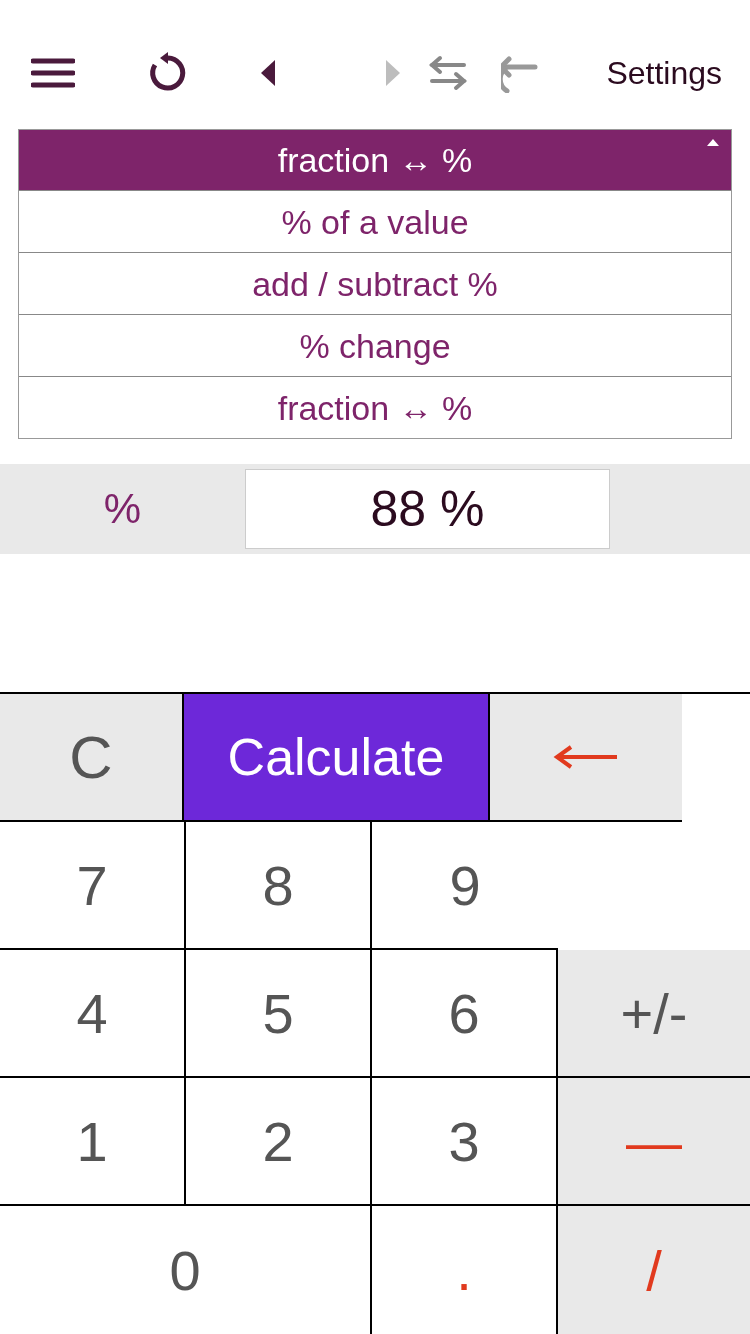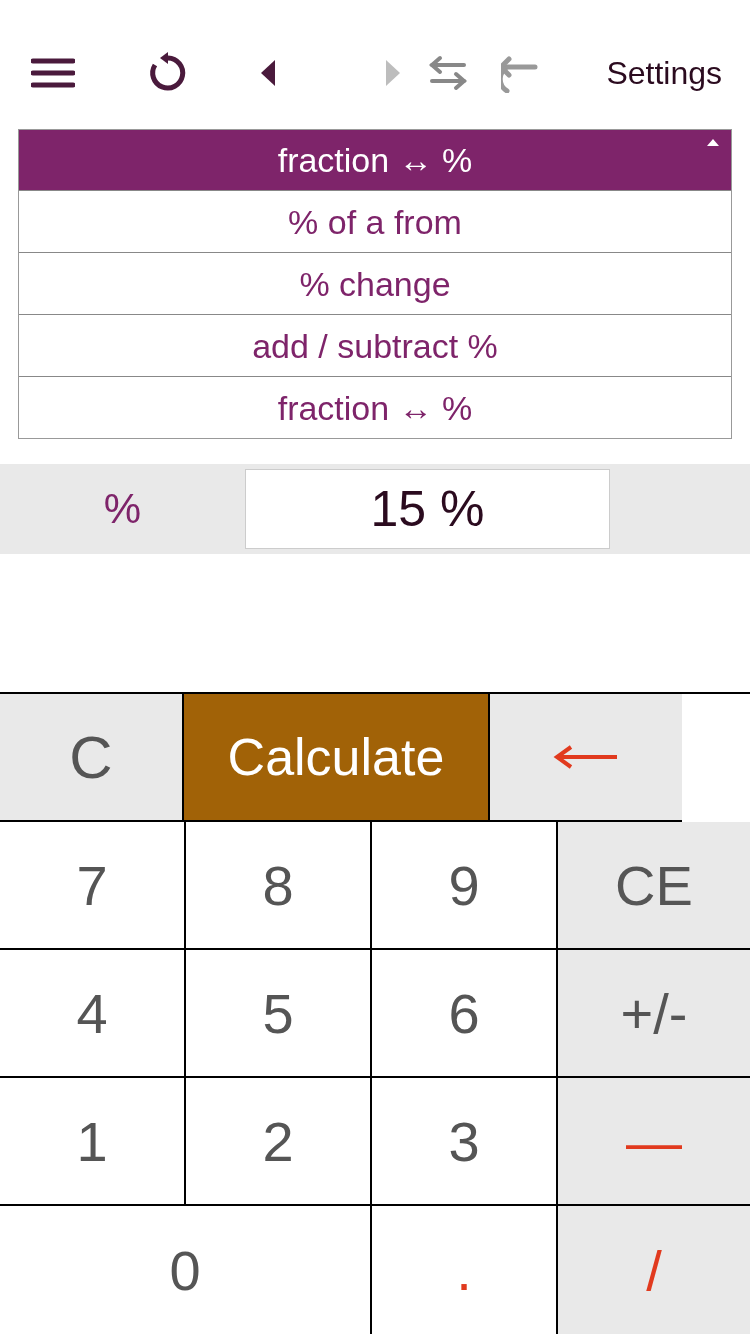--- a/index.html
+++ b/index.html
@@ -25,21 +25,21 @@
   
   .keypad { position: absolute; bottom: 0; left: 0; width: 750px; border-top: 2px solid #000; }
   .krow { display: flex; }
   .key { border-right: 2px solid #000; border-bottom: 2px solid #000; display: flex; align-items: center; justify-content: center; font-size: 56px; color: #555; background: #fff; }
   .krow .key:last-child { border-right: none; }
   .krow.topkeys .key { height: 128px; }
   .krow.num .key { height: 128px; width: 186px; }
   .krow.num .key.wide { width: 372px; }
   .krow.num .key.op { width: 192px; background: #e9e9e9; }
   .key.clear { width: 184px; background: #e9e9e9; color: #555; font-size: 60px; }
-  .key.calc { width: 306px; background: #a16207; color: #fff; font-size: 52px; }
+  .key.calc { width: 306px; background: #6d28d9; color: #fff; font-size: 52px; }
   .key.back { width: 192px; background: #e9e9e9; }
   .key .red { color: #e13a1e; }
   .krow:last-child .key { border-bottom: none; }
   
   svg { display: block; }
 </style>
 </head>
 <body>
 
 <div class="toolbar">
@@ -90,49 +90,48 @@
 
 <div class="mode-list">
   <div class="mode-header">
     <span>fraction ↔ %</span>
     <span class="disclosure">
       <svg width="16" height="12" viewBox="0 0 16 12">
           <path d="M2 10 L8 3 L14 10 Z" fill="#fff"></path>
         </svg>
     </span>
   </div>
-  <div class="mode-item">% of a from</div>
+  <div class="mode-item">% of a value</div>
+  <div class="mode-item">add / subtract %</div>
   <div class="mode-item">% change</div>
-  <div class="mode-item">add / subtract %</div>
   <div class="mode-item">fraction ↔ %</div>
 </div>
 
 <div class="input-row">
   <div class="input-label">%</div>
-  <div class="input-box">15 %</div>
+  <div class="input-box">88 %</div>
 </div>
 
 <div class="keypad">
   <div class="krow topkeys">
     <div class="key clear">C</div>
     <div class="key calc">Calculate</div>
     <div class="key back">
       <span>
         <svg width="70" height="24" viewBox="0 0 70 24">
             <line x1="8" y1="12" x2="66" y2="12" stroke="#e13a1e" stroke-width="4"></line>
             <path d="M20 2 L6 12 L20 22" fill="none" stroke="#e13a1e" stroke-width="4"></path>
           </svg>
       </span>
     </div>
   </div>
   <div class="krow num">
     <div class="key">7</div>
     <div class="key">8</div>
     <div class="key">9</div>
-    <div class="key op">CE</div>
   </div>
   <div class="krow num">
     <div class="key">4</div>
     <div class="key">5</div>
     <div class="key">6</div>
     <div class="key op">+/-</div>
   </div>
   <div class="krow num">
     <div class="key">1</div>
     <div class="key">2</div>

